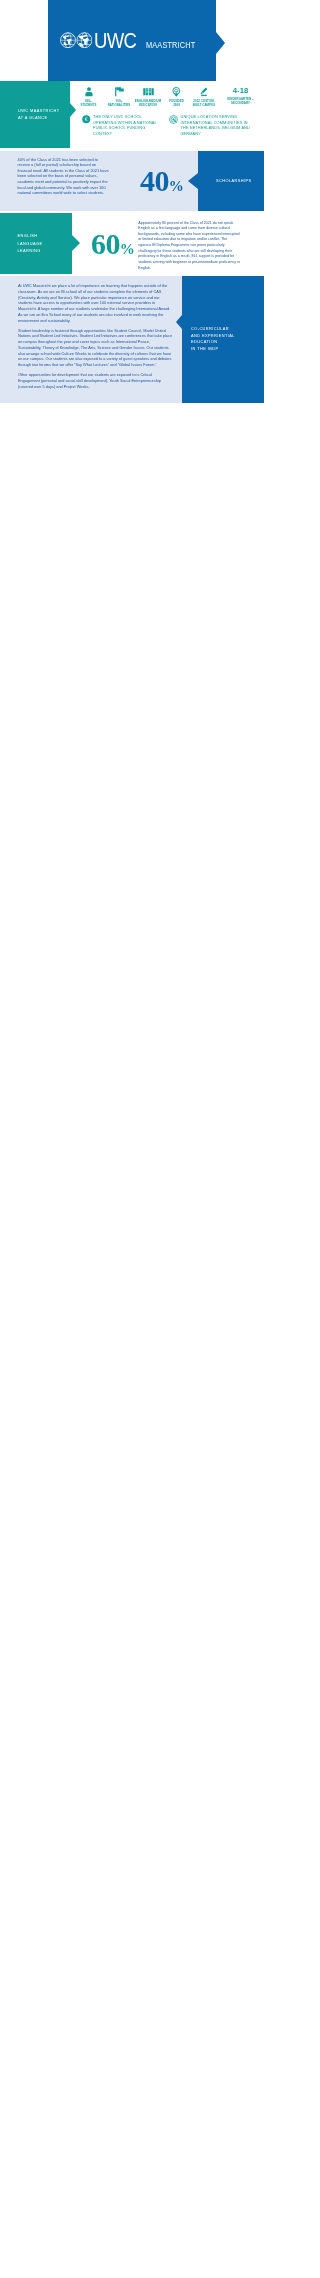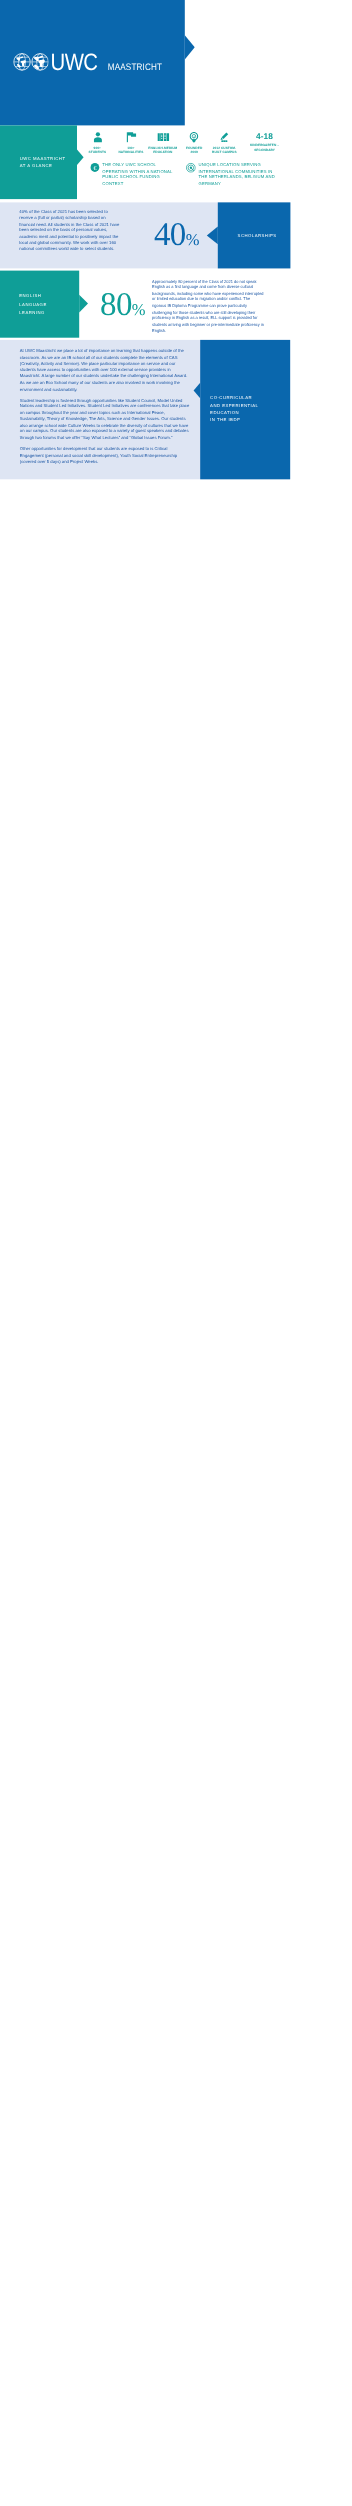--- a/index.html
+++ b/index.html
@@ -1,23 +1,23 @@
 <!DOCTYPE html>
 <html><head>
 <meta charset="utf-8">
 <style>
   *{box-sizing:border-box;margin:0;padding:0;}
   html,body{width:264px;background:#fff;overflow-x:hidden;}
   body{font-family:"Liberation Sans",sans-serif;color:#1b56a4;
        -webkit-font-smoothing:antialiased;font-size:3.1px;line-height:1.5;}
   .page{width:264px;position:relative;overflow-x:hidden;}
-  .serif{font-family:"Liberation Serif",serif;font-weight:400;}
-
-  
-  .hdr{display:flex;height:114px;}
+  .serif{font-family:"Liberation Serif",serif;font-weight:700;}
+
+  
+  .hdr{display:flex;height:81px;justify-content:center;}
   .hdr-l{background:#0a67ad;width:168px;flex:none;display:flex;align-items:center;
          padding-left:12px;position:relative;}
   .hdr-l:after{content:"";position:absolute;left:168px;top:32px;
          border-top:11px solid transparent;border-bottom:11px solid transparent;
          border-left:9px solid #0a67ad;}
   .hdr-r{background:#dee5f3;flex:1;padding:31px 0 0 26px;}
   .hdr-title{font-size:15.4px;color:#1a6aab;letter-spacing:0.05px;
          line-height:1.08;font-weight:400;transform:scaleX(0.735);
          transform-origin:left top;white-space:nowrap;}
   .hdr-year{font-size:5.6px;color:#1a6aab;letter-spacing:0.1px;margin-top:1.5px;transform:scaleX(0.88);transform-origin:left top;}
@@ -261,21 +261,21 @@
   </div>
 </div>
 
 <div class="eng">
   <div class="eng-tag">
     <div class="t">ENGLISH</div>
     <div class="t">LANGUAGE</div>
     <div class="t">LEARNING</div>
   </div>
   <div class="eng-fig">
-    <span class="eng-num serif"><span>80</span><span class="pc">%</span></span>
+    <span class="eng-num serif"><span>60</span><span class="pc">%</span></span>
   </div>
   <div class="eng-txt">Approximately 80 percent of the Class of 2021 do not speak English as a first language and come from diverse cultural backgrounds, including some who have experienced interrupted or limited education due to migration and/or conflict. The rigorous IB Diploma Programme can prove particularly challenging for those students who are still developing their proficiency in English as a result, ELL support is provided for students arriving with beginner or pre-intermediate proficiency in English.</div>
 </div>
 
 <div class="cocur">
   <div class="cocur-txt">
     <p>At UWC Maastricht we place a lot of importance on learning that happens outside of the classroom.&nbsp;As we are an IB school all of our students complete the elements of CAS (Creativity, Activity and Service). We place particular importance on service and our students have access to opportunities with over 100 external service providers in Maastricht. A large number of our students undertake the challenging International Award. As we are an Eco School many of our students are also involved in work involving the environment and sustainability.</p>
     <p>Student leadership is fostered through opportunities like Student Council, Model United Nations and Student Led Initiatives. Student Led Initiatives are conferences that take place on campus throughout the year and cover topics such as International Peace, Sustainability, Theory of Knowledge, The Arts, Science and Gender Issues. Our students also arrange school wide Culture Weeks to celebrate the diversity of cultures that we have on our campus. Our students are also exposed to a variety of guest speakers and debates through two forums that we offer “Say What Lectures” and “Global Issues Forum.”</p>
     <p>Other opportunities for development that our students are exposed to is Critical Engagement (personal and social skill development), Youth Social Entrepreneurship (covered over 5 days) and Project Weeks.</p>
   </div>

